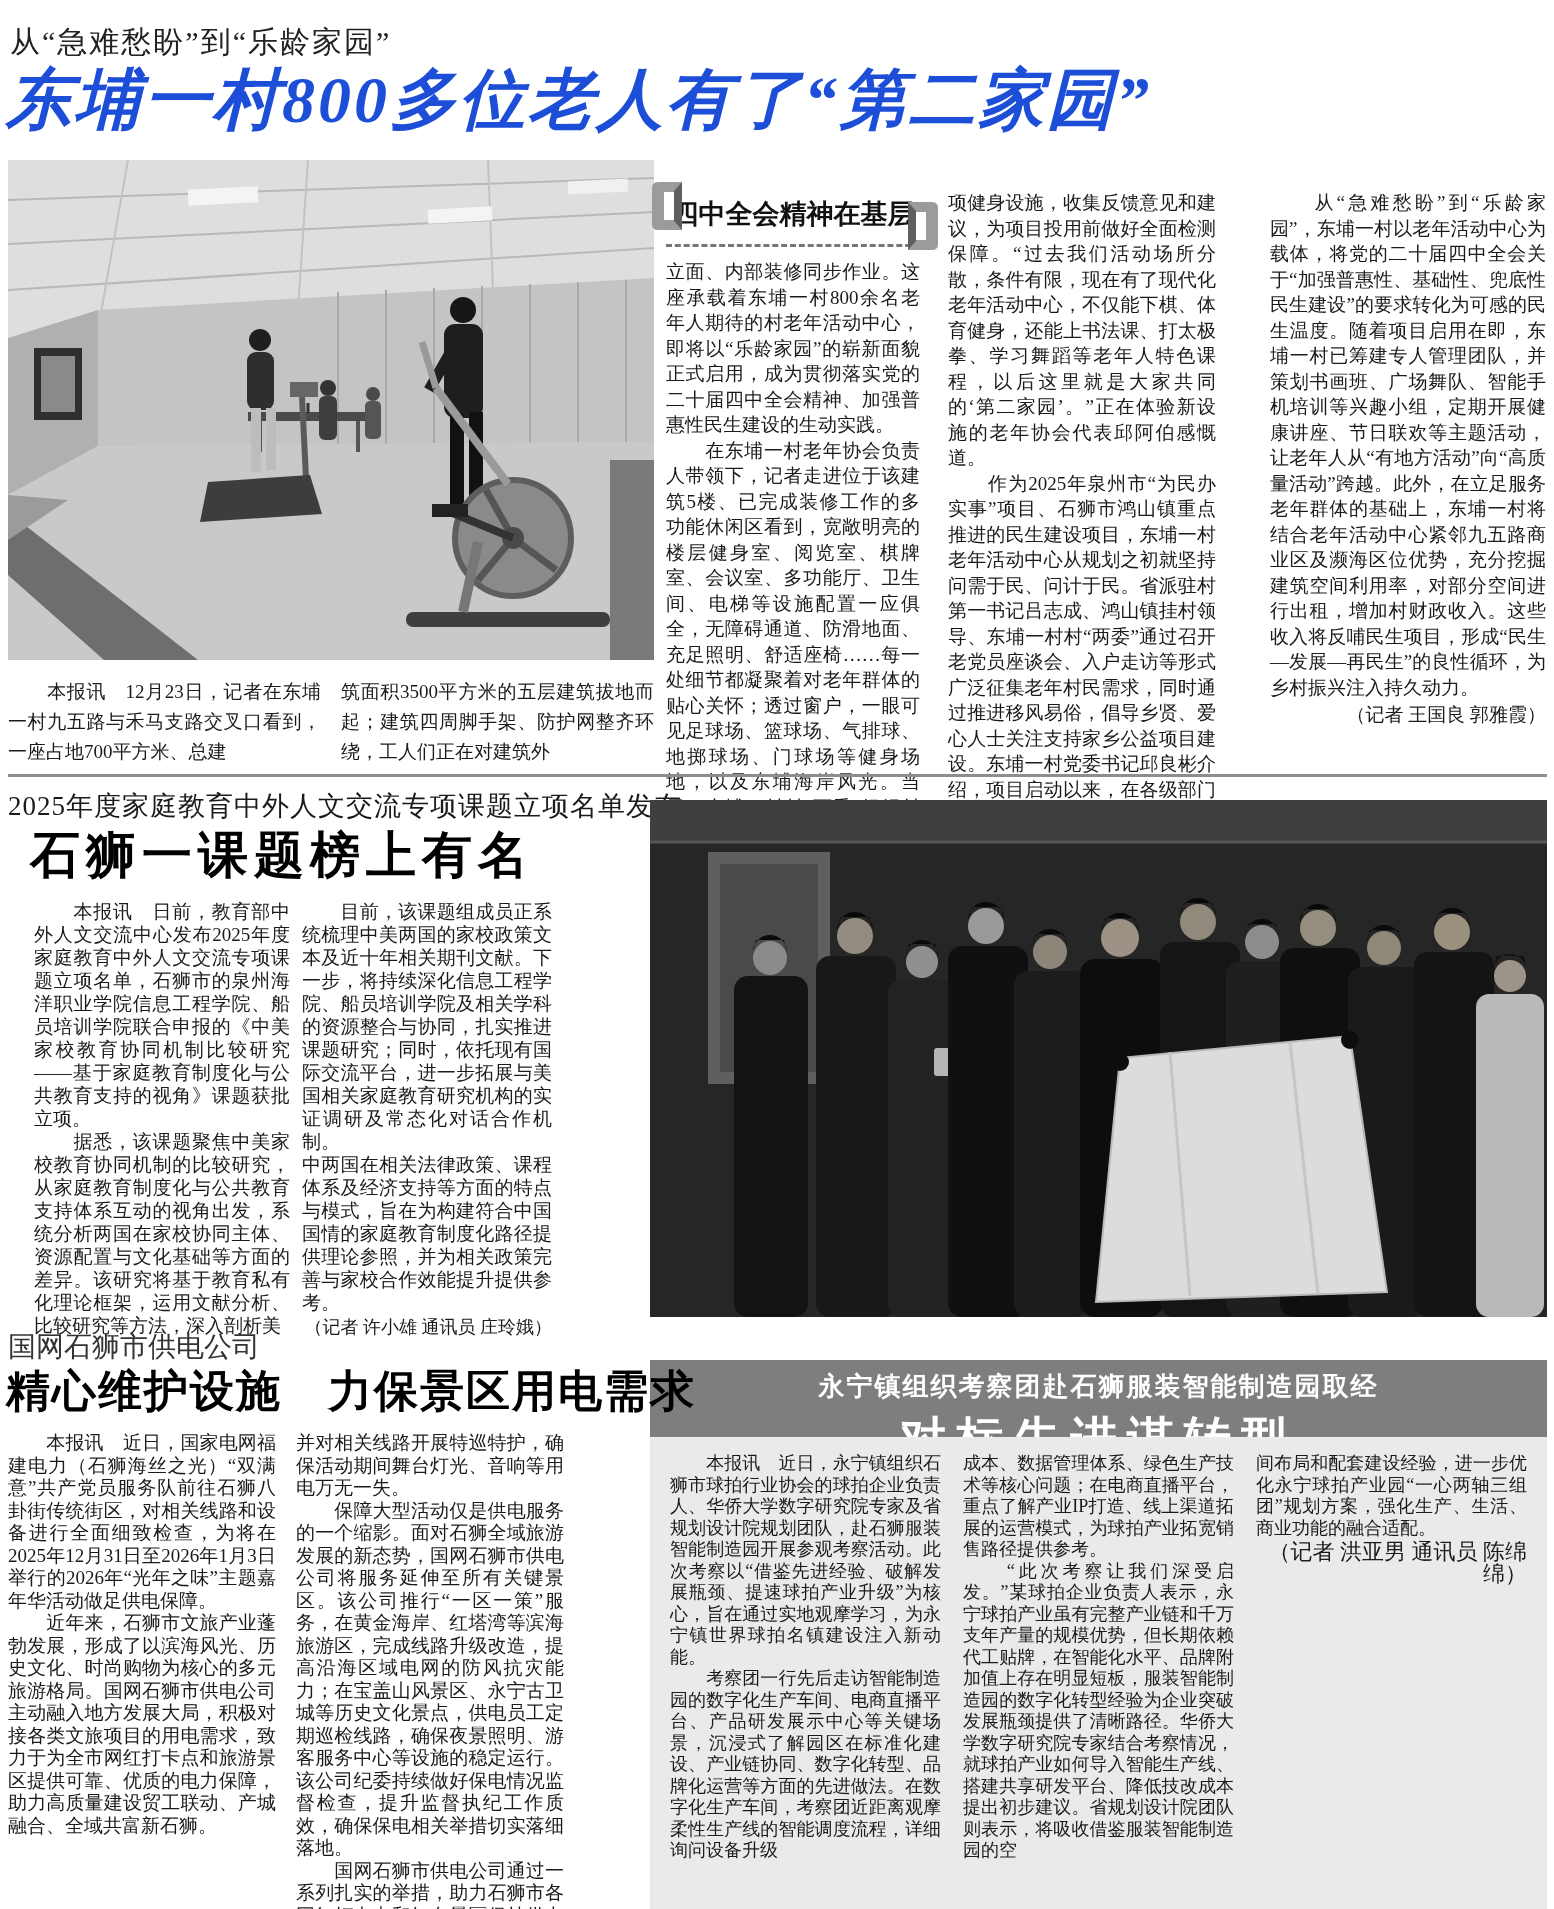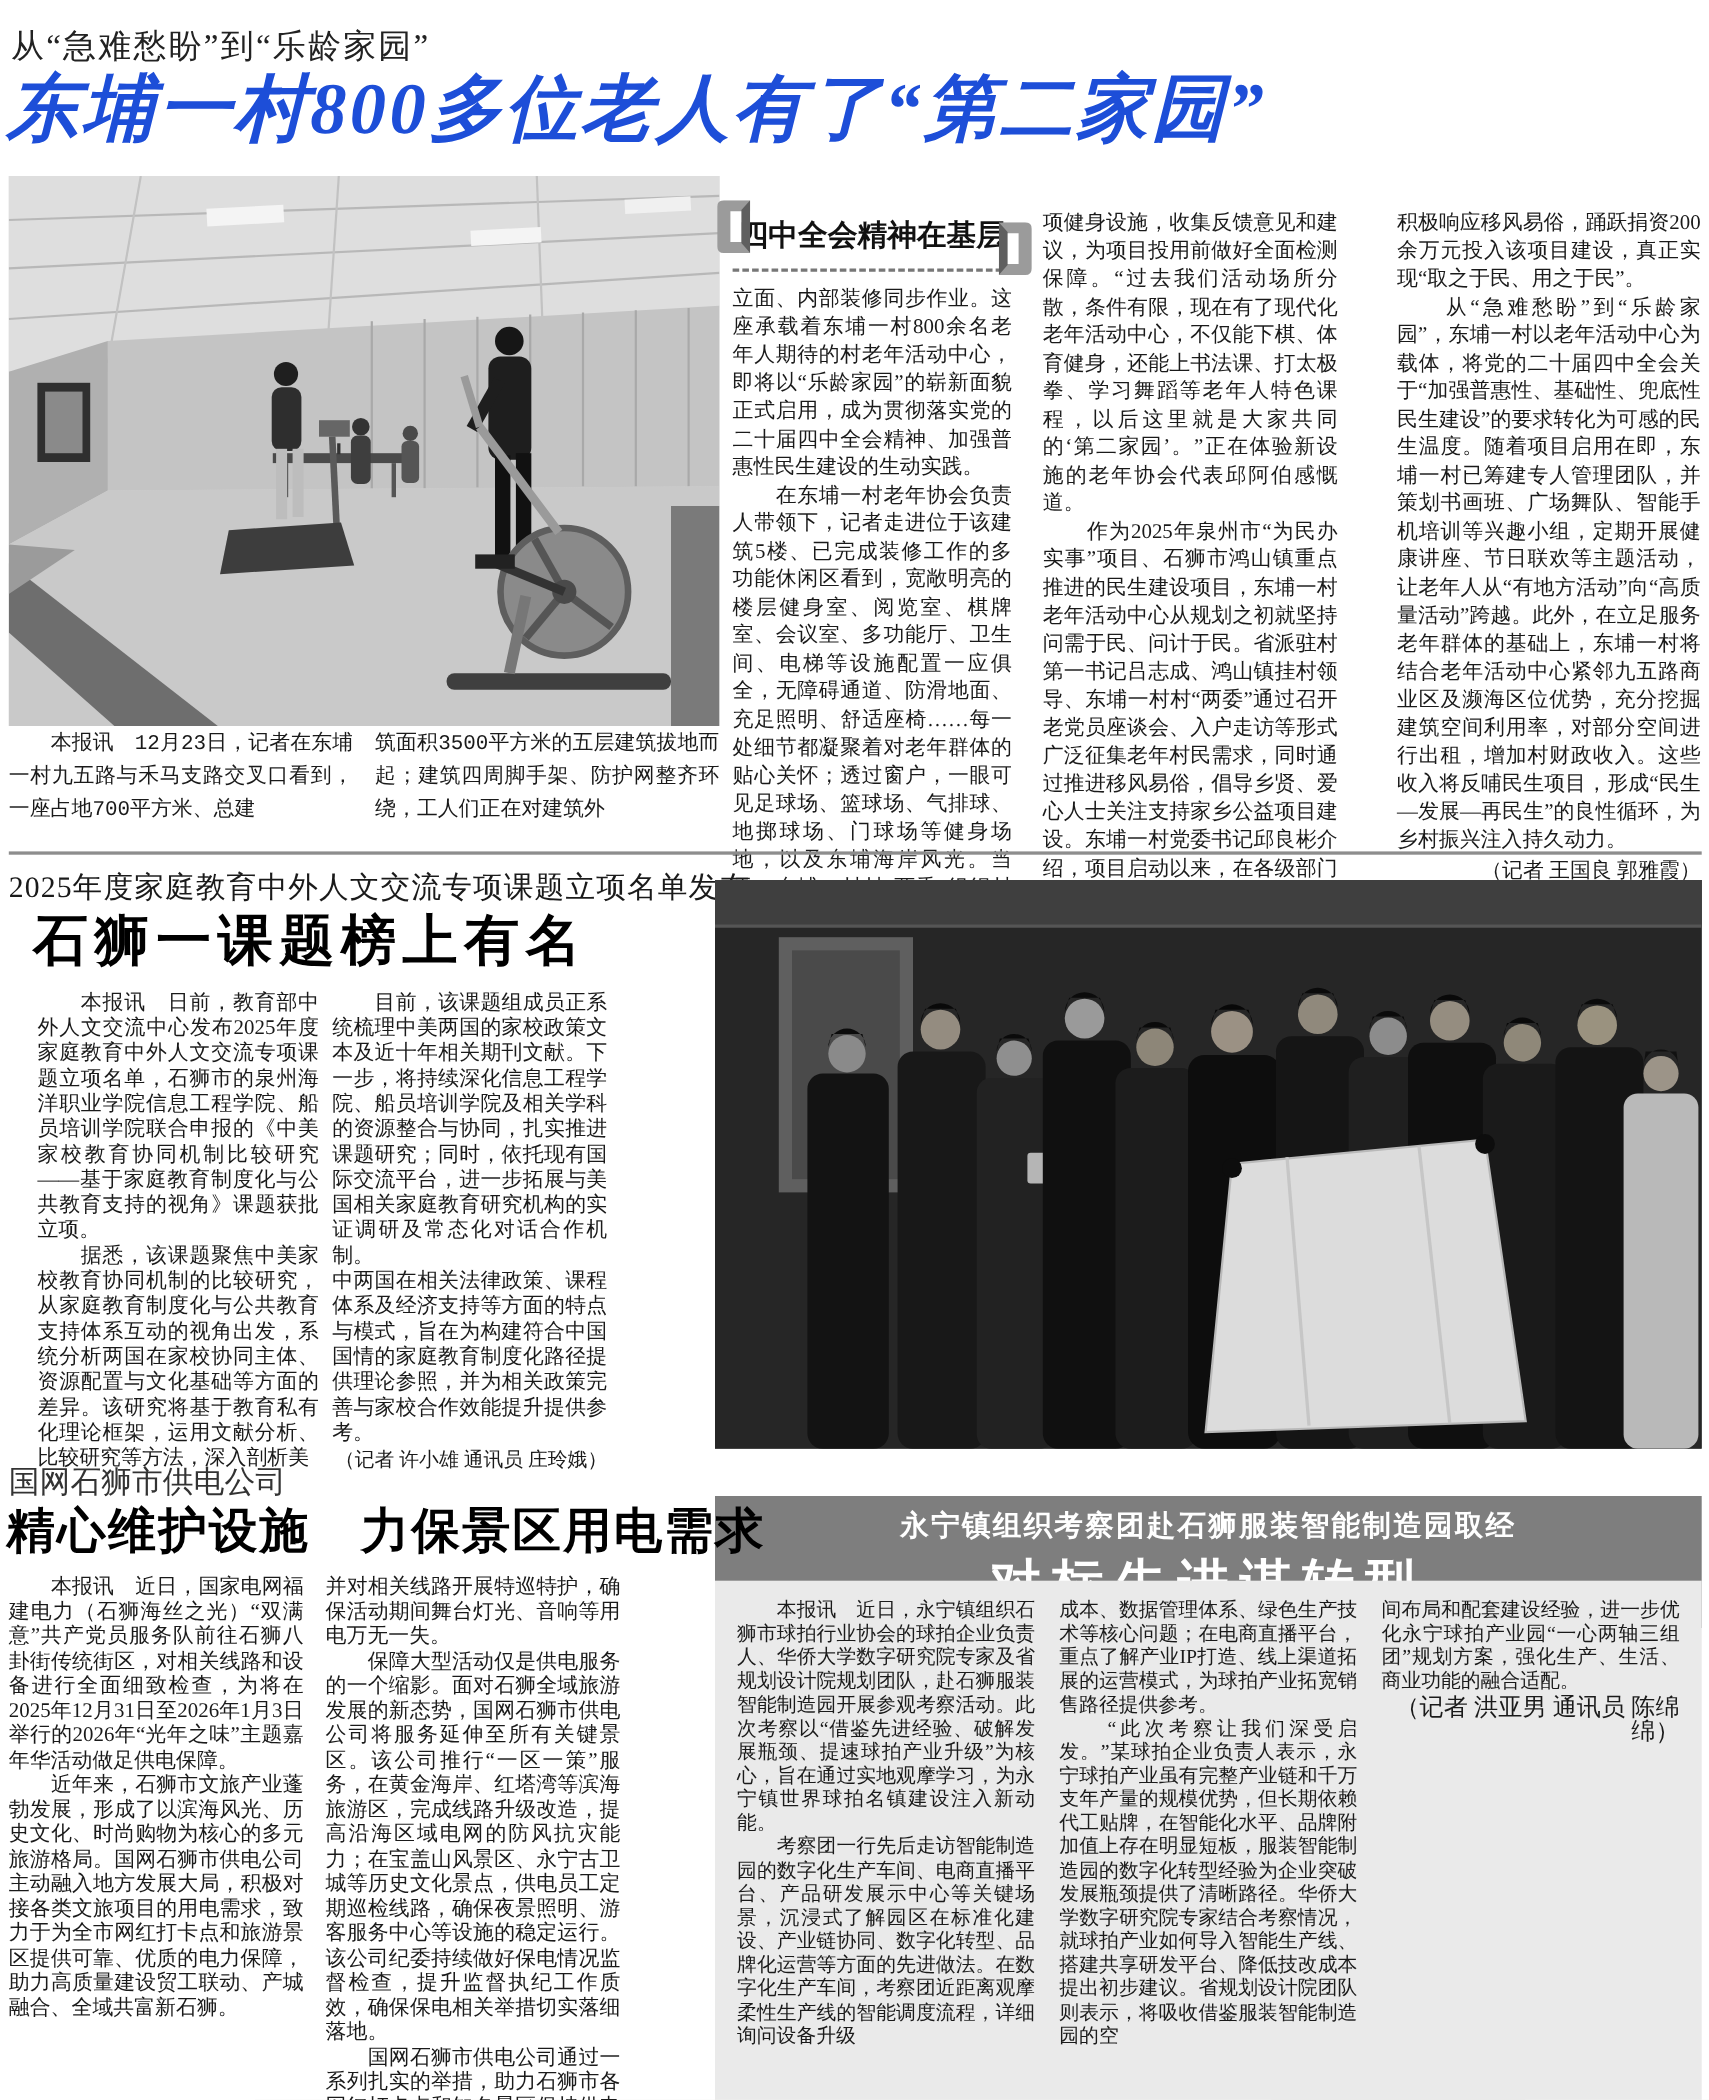--- a/index.html
+++ b/index.html
@@ -5,21 +5,21 @@
   html,body{margin:0;padding:0;background:#e0e0e0;}
   .page{position:relative;width:1554px;height:1909px;background:#ffffff;overflow:hidden;
         font-family:"Liberation Serif","DejaVu Serif",serif;color:#1a1a1a;}
   
   .kicker1{position:absolute;left:10px;top:22px;font-size:30px;letter-spacing:2px;color:#222;}
   .headline1{position:absolute;left:6px;top:58px;width:1542px;margin:0;font-size:66px;line-height:84px;
              font-weight:900;letter-spacing:3px;white-space:nowrap;color:#1d4ed8;font-style:italic;}
   
   .photo1wrap{position:absolute;left:8px;top:160px;width:646px;}
   .photo1{display:block;width:646px;height:500px;background:#cfcfcf;}
-  .cap1{display:flex;gap:20px;margin-top:1px;font-family:Liberation Mono, monospace;}
+  .cap1{display:flex;gap:20px;margin-top:17px;}
   .capcol{width:313px;margin:0;font-size:19px;line-height:30px;text-align:justify;}
   .col{position:absolute;}
   .bodytext p{margin:0;text-align:justify;}
   .s1txt p{font-size:19px;line-height:25.5px;}
   .s1col1{left:666px;top:188px;width:254px;}
   .s1col2{left:948px;top:190px;width:268px;}
   .s1col3{left:1270px;top:190px;width:276px;}
   .badge{position:relative;margin-bottom:12px;padding:8px 0 12px 0;border-bottom:3px dashed #777;}
   .badgetxt{display:block;text-align:center;font-family:"Liberation Sans","DejaVu Sans",sans-serif;
             font-weight:700;font-size:27px;color:#111;}
@@ -160,21 +160,20 @@
 
   <div class="col s1col2">
     <div class="bodytext s1txt">
         <p>项健身设施，收集反馈意见和建议，为项目投用前做好全面检测保障。“过去我们活动场所分散，条件有限，现在有了现代化老年活动中心，不仅能下棋、体育健身，还能上书法课、打太极拳、学习舞蹈等老年人特色课程，以后这里就是大家共同的‘第二家园’。”正在体验新设施的老年协会代表邱阿伯感慨道。</p>
         <p>　　作为2025年泉州市“为民办实事”项目、石狮市鸿山镇重点推进的民生建设项目，东埔一村老年活动中心从规划之初就坚持问需于民、问计于民。省派驻村第一书记吕志成、鸿山镇挂村领导、东埔一村村“两委”通过召开老党员座谈会、入户走访等形式广泛征集老年村民需求，同时通过推进移风易俗，倡导乡贤、爱心人士关注支持家乡公益项目建设。东埔一村党委书记邱良彬介绍，项目启动以来，在各级部门关心支持下，乡贤、爱心企业、热心村民</p>
       </div>
   </div>
 
   <div class="col s1col3">
     <div class="bodytext s1txt">
-        <p>积极响应移风易俗，踊跃捐资200余万元投入该项目建设，真正实现“取之于民、用之于民”。</p>
         <p>　　从“急难愁盼”到“乐龄家园”，东埔一村以老年活动中心为载体，将党的二十届四中全会关于“加强普惠性、基础性、兜底性民生建设”的要求转化为可感的民生温度。随着项目启用在即，东埔一村已筹建专人管理团队，并策划书画班、广场舞队、智能手机培训等兴趣小组，定期开展健康讲座、节日联欢等主题活动，让老年人从“有地方活动”向“高质量活动”跨越。此外，在立足服务老年群体的基础上，东埔一村将结合老年活动中心紧邻九五路商业区及濒海区位优势，充分挖掘建筑空间利用率，对部分空间进行出租，增加村财政收入。这些收入将反哺民生项目，形成“民生—发展—再民生”的良性循环，为乡村振兴注入持久动力。</p>
       </div>
     <p class="byline">（记者 王国良 郭雅霞）</p>
   </div>
 
   <div class="divider"></div>
 
   <div class="kicker2">2025年度家庭教育中外人文交流专项课题立项名单发布</div>
   <h2 class="headline2">石狮一课题榜上有名</h2>
   <div class="col eduA">

